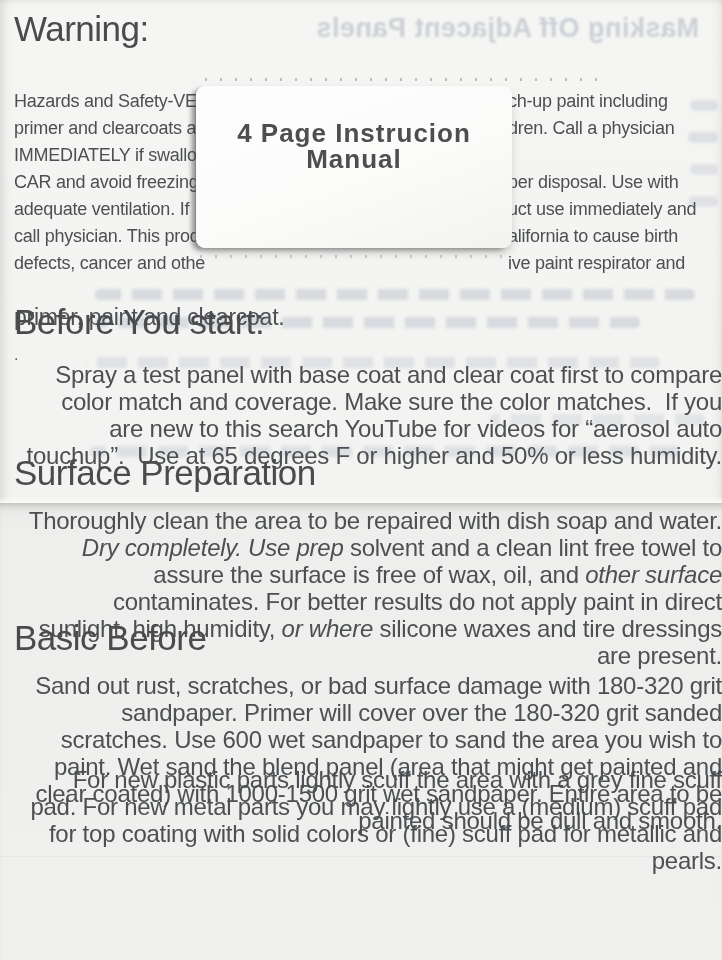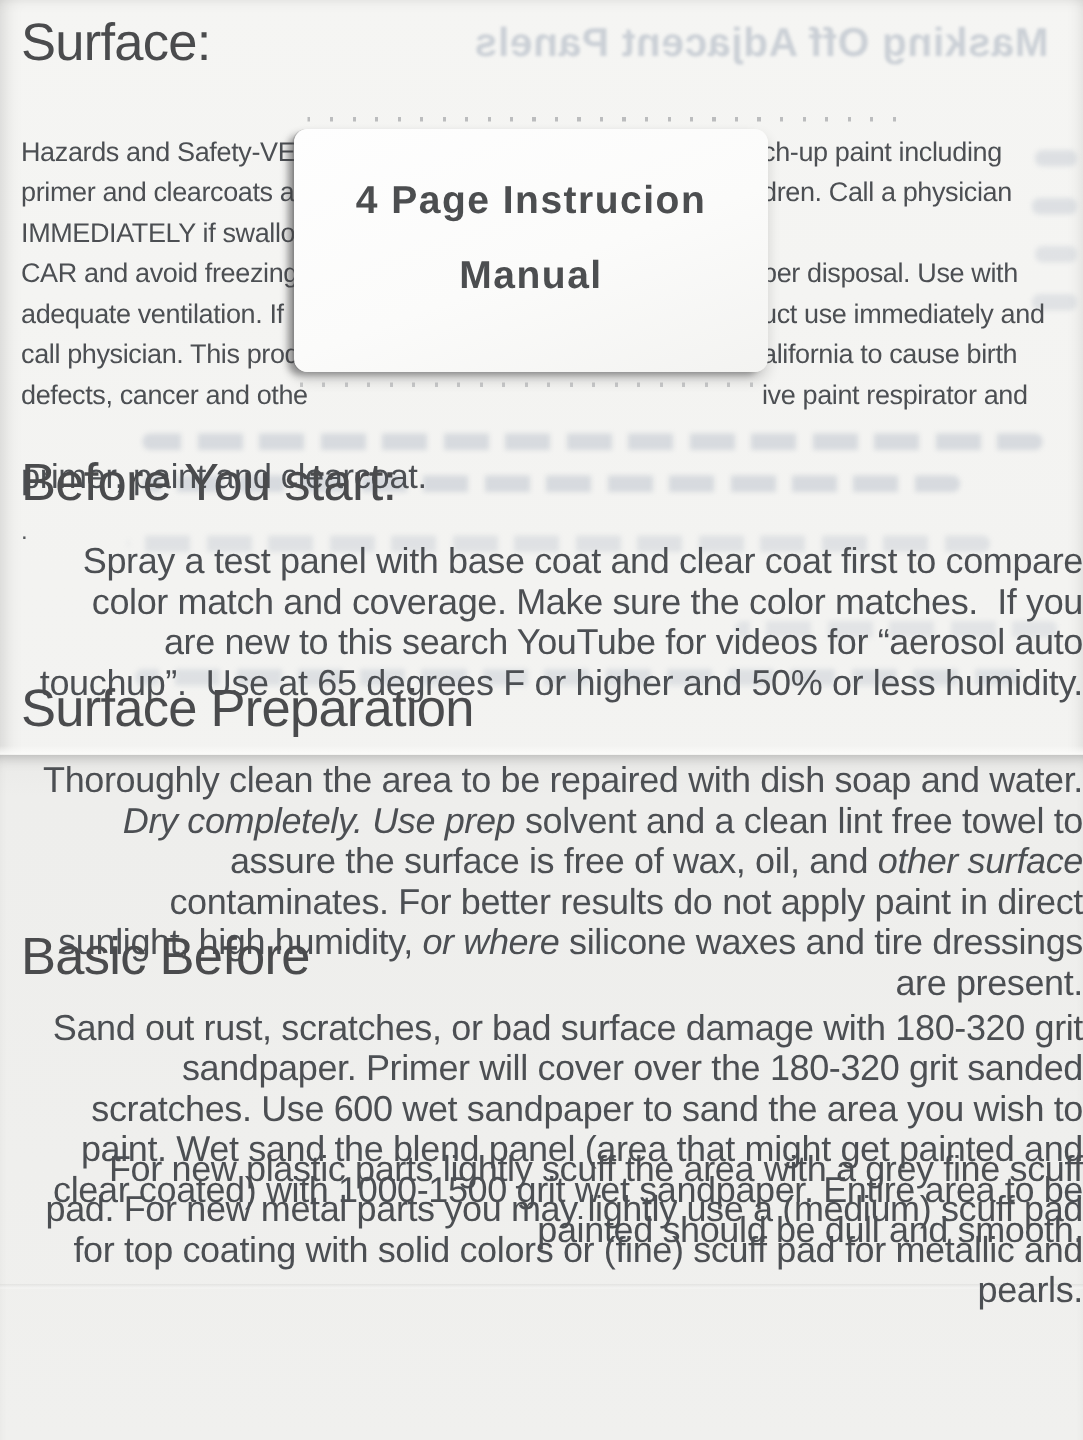--- a/index.html
+++ b/index.html
@@ -49,21 +49,21 @@
   }
   .warn-last{position:absolute;left:14px;top:304px;font-size:23px;line-height:27px;letter-spacing:-.25px;color:#4c4f53;}
 
   
   .sticker{
     position:absolute;left:196px;top:86px;width:316px;height:162px;
     background:linear-gradient(160deg,#fefefe 0%,#fbfbfa 55%,#f3f3f1 100%);
     border-radius:9px;
     box-shadow:-5px 3px 5px -1px rgba(62,62,64,.50), -1px 0 0 rgba(120,120,120,.25), 0 5px 9px rgba(0,0,0,.14);
     display:flex;flex-direction:column;align-items:center;
-    padding-top:34px;box-sizing:border-box;gap:24px;
+    padding-top:34px;box-sizing:border-box;
   }
   .sticker-line{
     font-size:26px;font-weight:bold;letter-spacing:1px;color:#4c4e50;
     line-height:1;white-space:nowrap;
   }
   .perforation{
     position:absolute;height:3px;
     background-image:repeating-linear-gradient(90deg,rgba(140,142,146,.55) 0 2px,rgba(140,142,146,0) 2px 15px);
     filter:blur(.4px);
   }
@@ -103,21 +103,21 @@
   <div class="ghost-bar" style="left:120px;top:601px;width:585px;"></div>
   <div class="ghost-bar" style="left:255px;top:625px;width:455px;"></div>
   <div class="ghost-bar" style="left:150px;top:649px;width:560px;"></div>
   <div class="ghost-bar" style="left:430px;top:756px;width:280px;opacity:.6;"></div>
   <div class="ghost-bar" style="left:470px;top:772px;width:240px;opacity:.55;"></div>
 
   <div class="lower-sheet"></div>
   <div class="sheet-edge-highlight"></div>
   <div class="bottom-edge"></div>
 
-  <h1 style="top:8px;">Surface:</h1>
+  <h1 style="top:8px;">Warning:</h1>
 
   <div class="warn-lines">
     <div class="warn-row">
       <span>Hazards and Safety-VERY</span>
       <span>ch-up paint including</span>
     </div>
     <div class="warn-row">
       <span>primer and clearcoats ar</span>
       <span>dren. Call a physician</span>
     </div>

